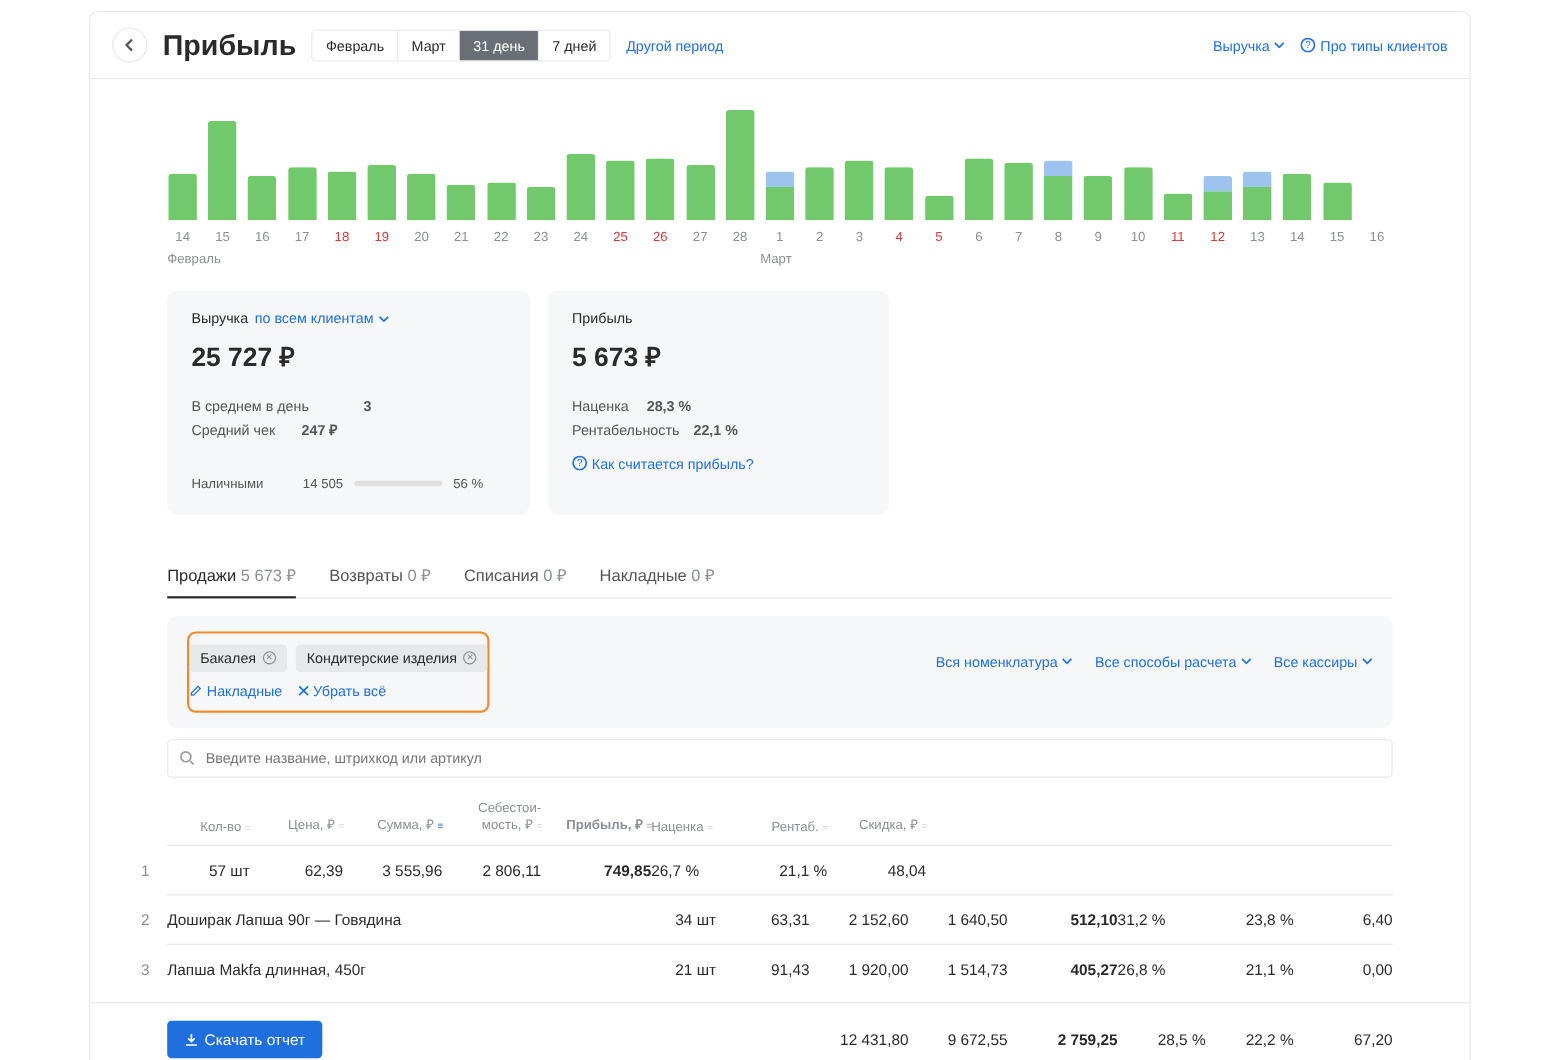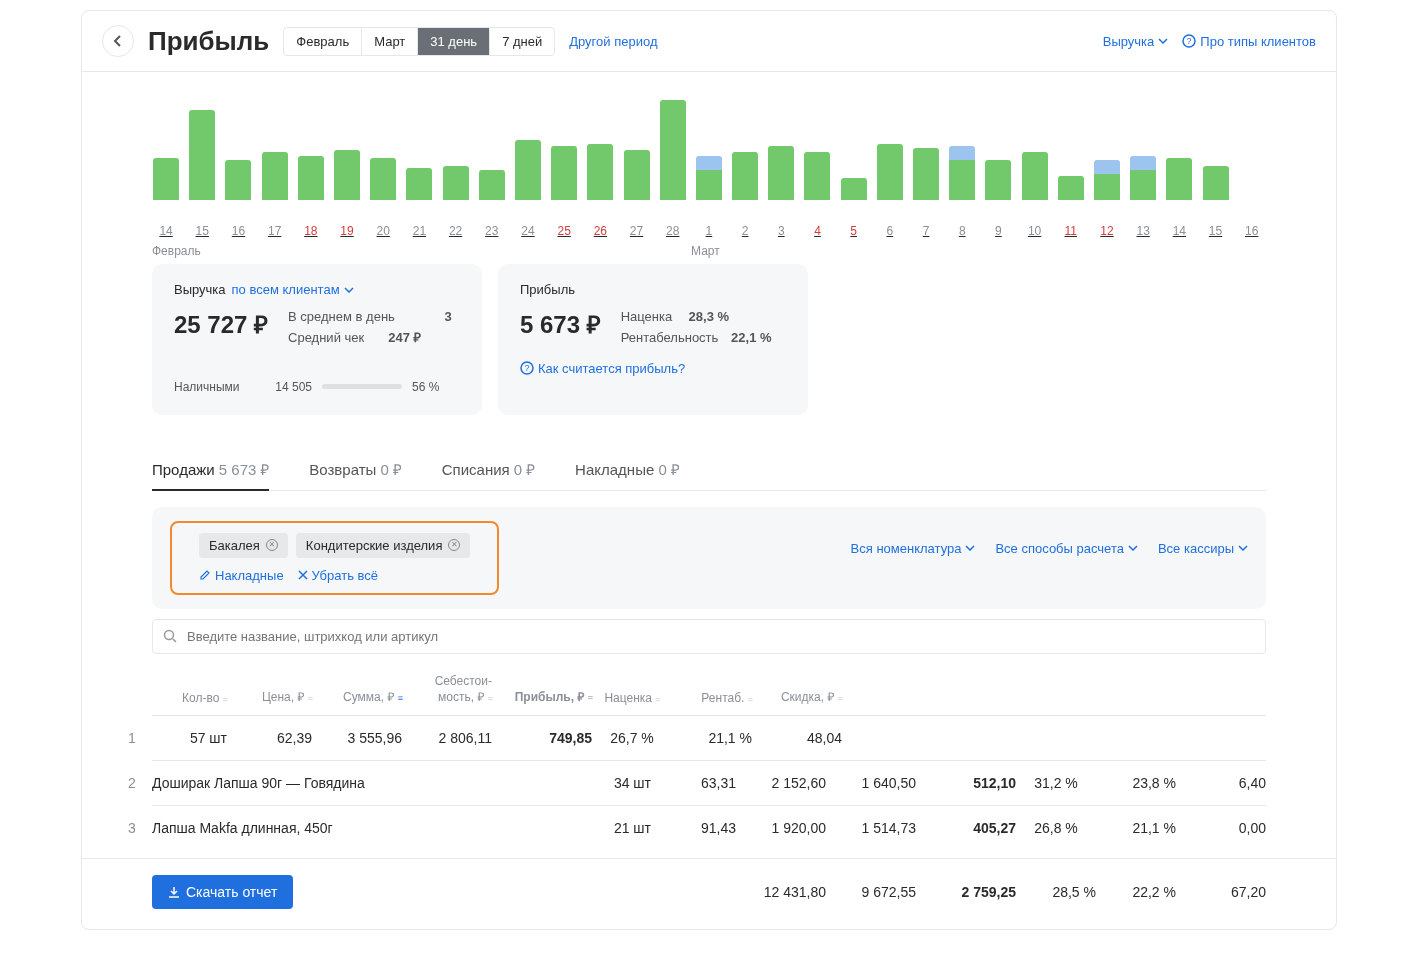--- a/index.html
+++ b/index.html
@@ -54,79 +54,79 @@
 
   .content { padding: 18px 70px 0 70px; }
 
   
   .chart-area { position: relative; height: 150px; }
   .bars { display: flex; align-items: flex-end; height: 110px; gap: 8px; }
   .bar-wrap { flex: 1; display: flex; flex-direction: column; align-items: center; }
   .bar { width: 26px; display: flex; flex-direction: column-reverse; border-radius: 3px 3px 0 0; overflow: hidden; cursor: pointer; }
   .seg-green { background: var(--green); }
   .seg-blue { background: var(--light-blue); }
-  .x-labels { display: flex; gap: 8px; margin-top: 24px; text-decoration: underline; }
+  .x-labels { display: flex; gap: 8px; margin-top: 8px; }
   .x-labels .lbl { flex: 1; text-align: center; color: var(--muted); font-size: 12px; }
   .x-labels .lbl.red { color: var(--red); }
   .month-labels { display: flex; margin-top: 6px; color: var(--muted); font-size: 12px; }
   .month-labels .m1 { flex: 15; }
   .month-labels .m2 { flex: 16; }
 
   
   .cards { display: flex; gap: 16px; margin-top: 24px; }
   .card {
     background: var(--panel);
     border-radius: 10px;
     padding: 18px 22px;
     flex: 0 0 auto;
   }
   .card-revenue { width: 330px; }
   .card-profit { width: 310px; }
   .card-head { font-size: 13px; color: var(--text); margin-bottom: 10px; display: flex; align-items: center; gap: 6px; }
   .big-value { font-size: 24px; font-weight: 700; }
-  .card-row { display: flex; gap: 20px; }
+  .card-row { display: flex; gap: 20px; flex-direction: column; }
   .sub-metrics { font-size: 13px; line-height: 1.6; color: #555; }
   .sub-metrics .val { width: 46px; display: inline-block; text-align: right; }
   .mini-bars { margin-top: 28px; }
   .mini-bar-row { display: flex; align-items: center; gap: 10px; font-size: 12px; color: #555; line-height: 1.7; }
   .mini-bar-row .lbl { width: 68px; }
   .mini-bar-row .num { width: 60px; text-align: right; }
   .mini-bar-row .bar-bg { flex: 0 0 80px; height: 5px; background: #e0e0e0; border-radius: 3px; position: relative; }
   .mini-bar-row .bar-fill { height: 100%; border-radius: 3px; }
   .mini-bar-row .pct { width: 38px; }
 
   
-  .tabs { display: flex; gap: 40px; margin-top: 34px; border-bottom: 1px solid var(--border); }
+  .tabs { display: flex; gap: 30px; margin-top: 34px; border-bottom: 1px solid var(--border); }
   .tab { padding: 10px 0; font-size: 15px; cursor: pointer; color: #555; }
   .tab .amt { color: var(--muted); }
   .tab.active { color: var(--text); font-weight: 500; border-bottom: 2px solid var(--text); margin-bottom: -1px; }
 
   
   .filter-panel { background: var(--panel); border-radius: 10px; padding: 14px 18px; margin-top: 16px; display: flex; align-items: flex-start; }
-  .highlight-box { border: 2px solid #f08a2c; border-radius: 8px; padding: 10px 27px; flex: 0 0 auto; }
+  .highlight-box { border: 2px solid #f08a2c; border-radius: 8px; padding: 10px 0; flex: 0 0 auto; }
   .chips { display: flex; gap: 8px; }
   .chip { background: #e7e8ea; padding: 5px 10px; border-radius: 4px; font-size: 13px; display: inline-flex; align-items: center; gap: 6px; cursor: pointer; }
   .chip-x { width: 12px; height: 12px; border: 1px solid #888; border-radius: 50%; display: inline-flex; align-items: center; justify-content: center; font-size: 8px; color: #888; line-height: 1; }
   .chip-actions { display: flex; gap: 14px; margin-top: 10px; }
   .filter-right { flex: 1; display: flex; justify-content: flex-end; align-items: center; gap: 20px; padding-top: 20px; }
 
   .search-row { margin-top: 10px; border: 1px solid var(--border); border-radius: 4px; padding: 8px 10px; display: flex; align-items: center; gap: 8px; color: var(--muted); }
   .search-row input { border: none; outline: none; flex: 1; font-size: 13px; }
 
   
   .tbl { margin-top: 20px; width: 100%; }
   .tbl-head { display: flex; align-items: flex-end; color: var(--muted); font-size: 12px; padding: 0 0 10px 0; }
   .col-idx { flex: 0 0 40px; margin-left: -40px; text-align: center; color: var(--muted); }
   .col-name { flex: 1; }
   .col-qty { flex: 0 0 75px; text-align: right; }
   .col-price { flex: 0 0 85px; text-align: right; }
   .col-sum { flex: 0 0 90px; text-align: right; }
   .col-cost { flex: 0 0 90px; text-align: right; }
   .col-profit { flex: 0 0 100px; text-align: right; font-weight: bold; }
-  .col-markup { flex: 0 0 80px; text-align: center; }
+  .col-markup { flex: 0 0 80px; text-align: left; }
   .col-rent { flex: 0 0 80px; text-align: right; }
   .col-disc { flex: 0 0 90px; text-align: right; }
   .sort-icon { font-size: 9px; color: #bbb; letter-spacing: -1px; }
   .sort-icon.active { color: var(--blue); }
   .tbl-row { display: flex; align-items: center; padding: 14px 0; border-top: 1px solid var(--border); font-size: 14px; }
   .tbl-row .col-name { font-weight: 500; }
 
   .footer-bar { display: flex; align-items: center; padding: 16px 70px 0 70px; border-top: 1px solid var(--border); margin-top: 8px; font-size: 14px; }
   .dl-btn { background: var(--blue); color: #fff; padding: 9px 16px; border-radius: 4px; cursor: pointer; display: inline-flex; align-items: center; gap: 6px; font-size: 14px; }
   .totals { display: flex; margin-left: auto; }

